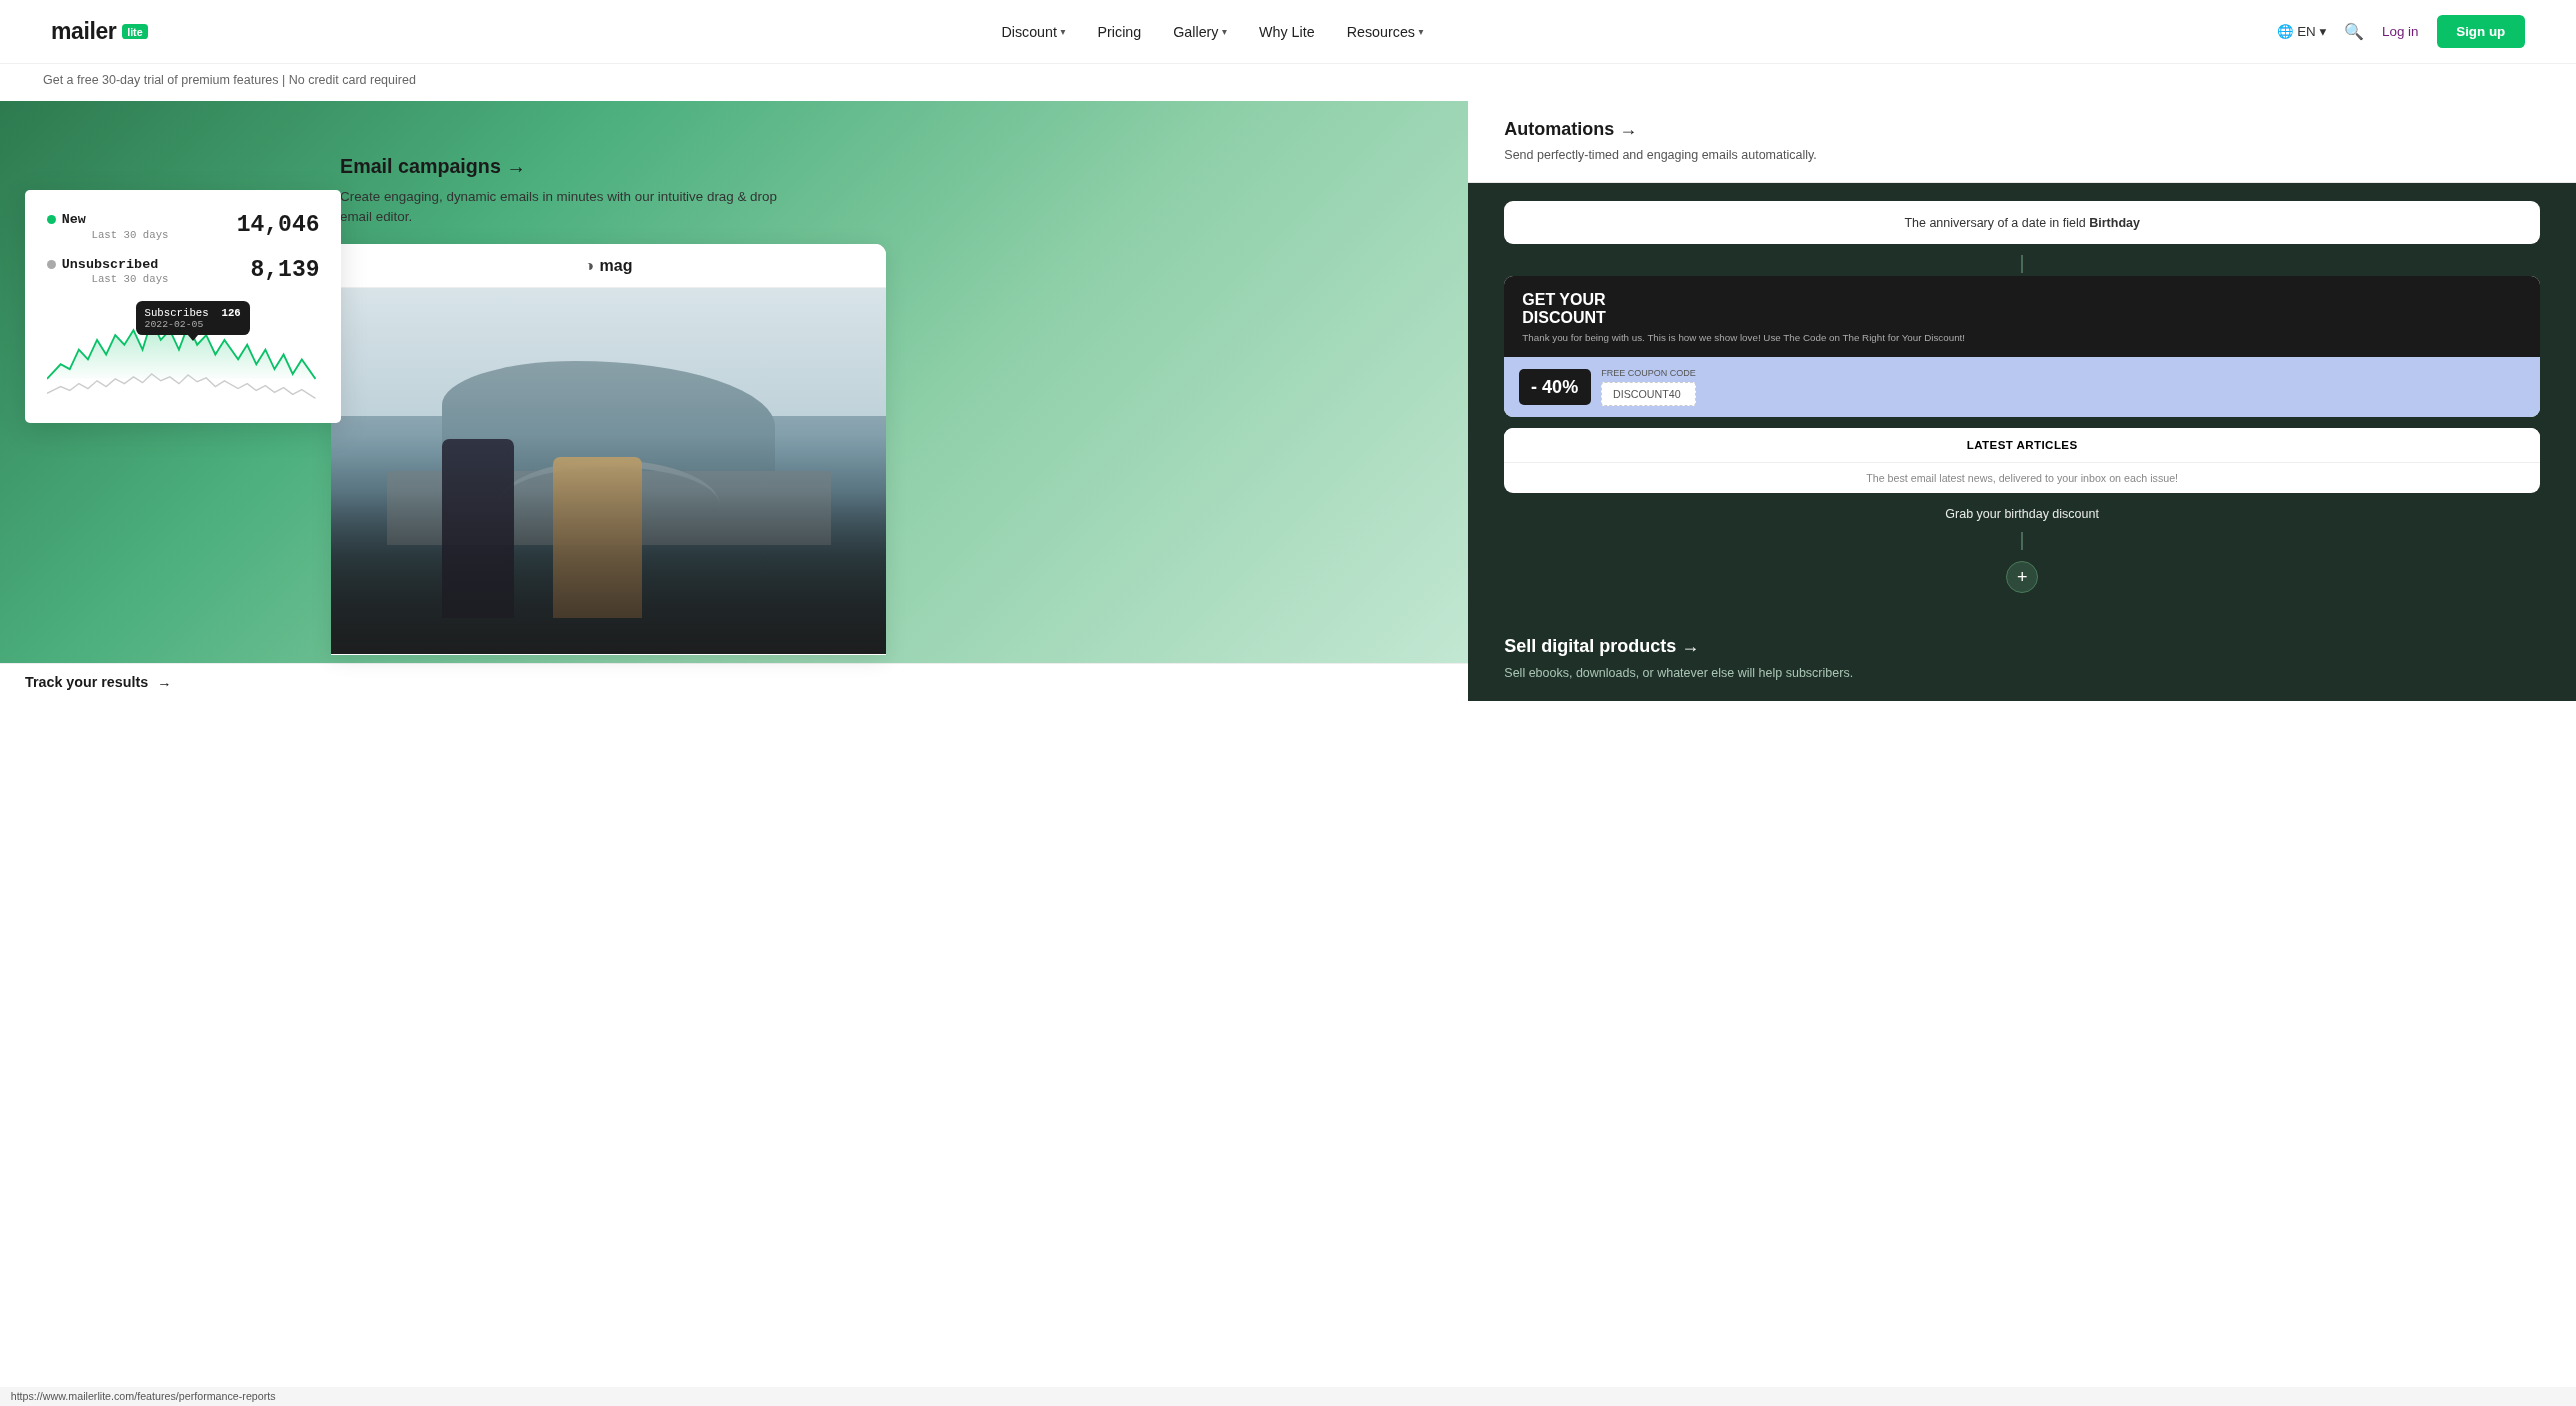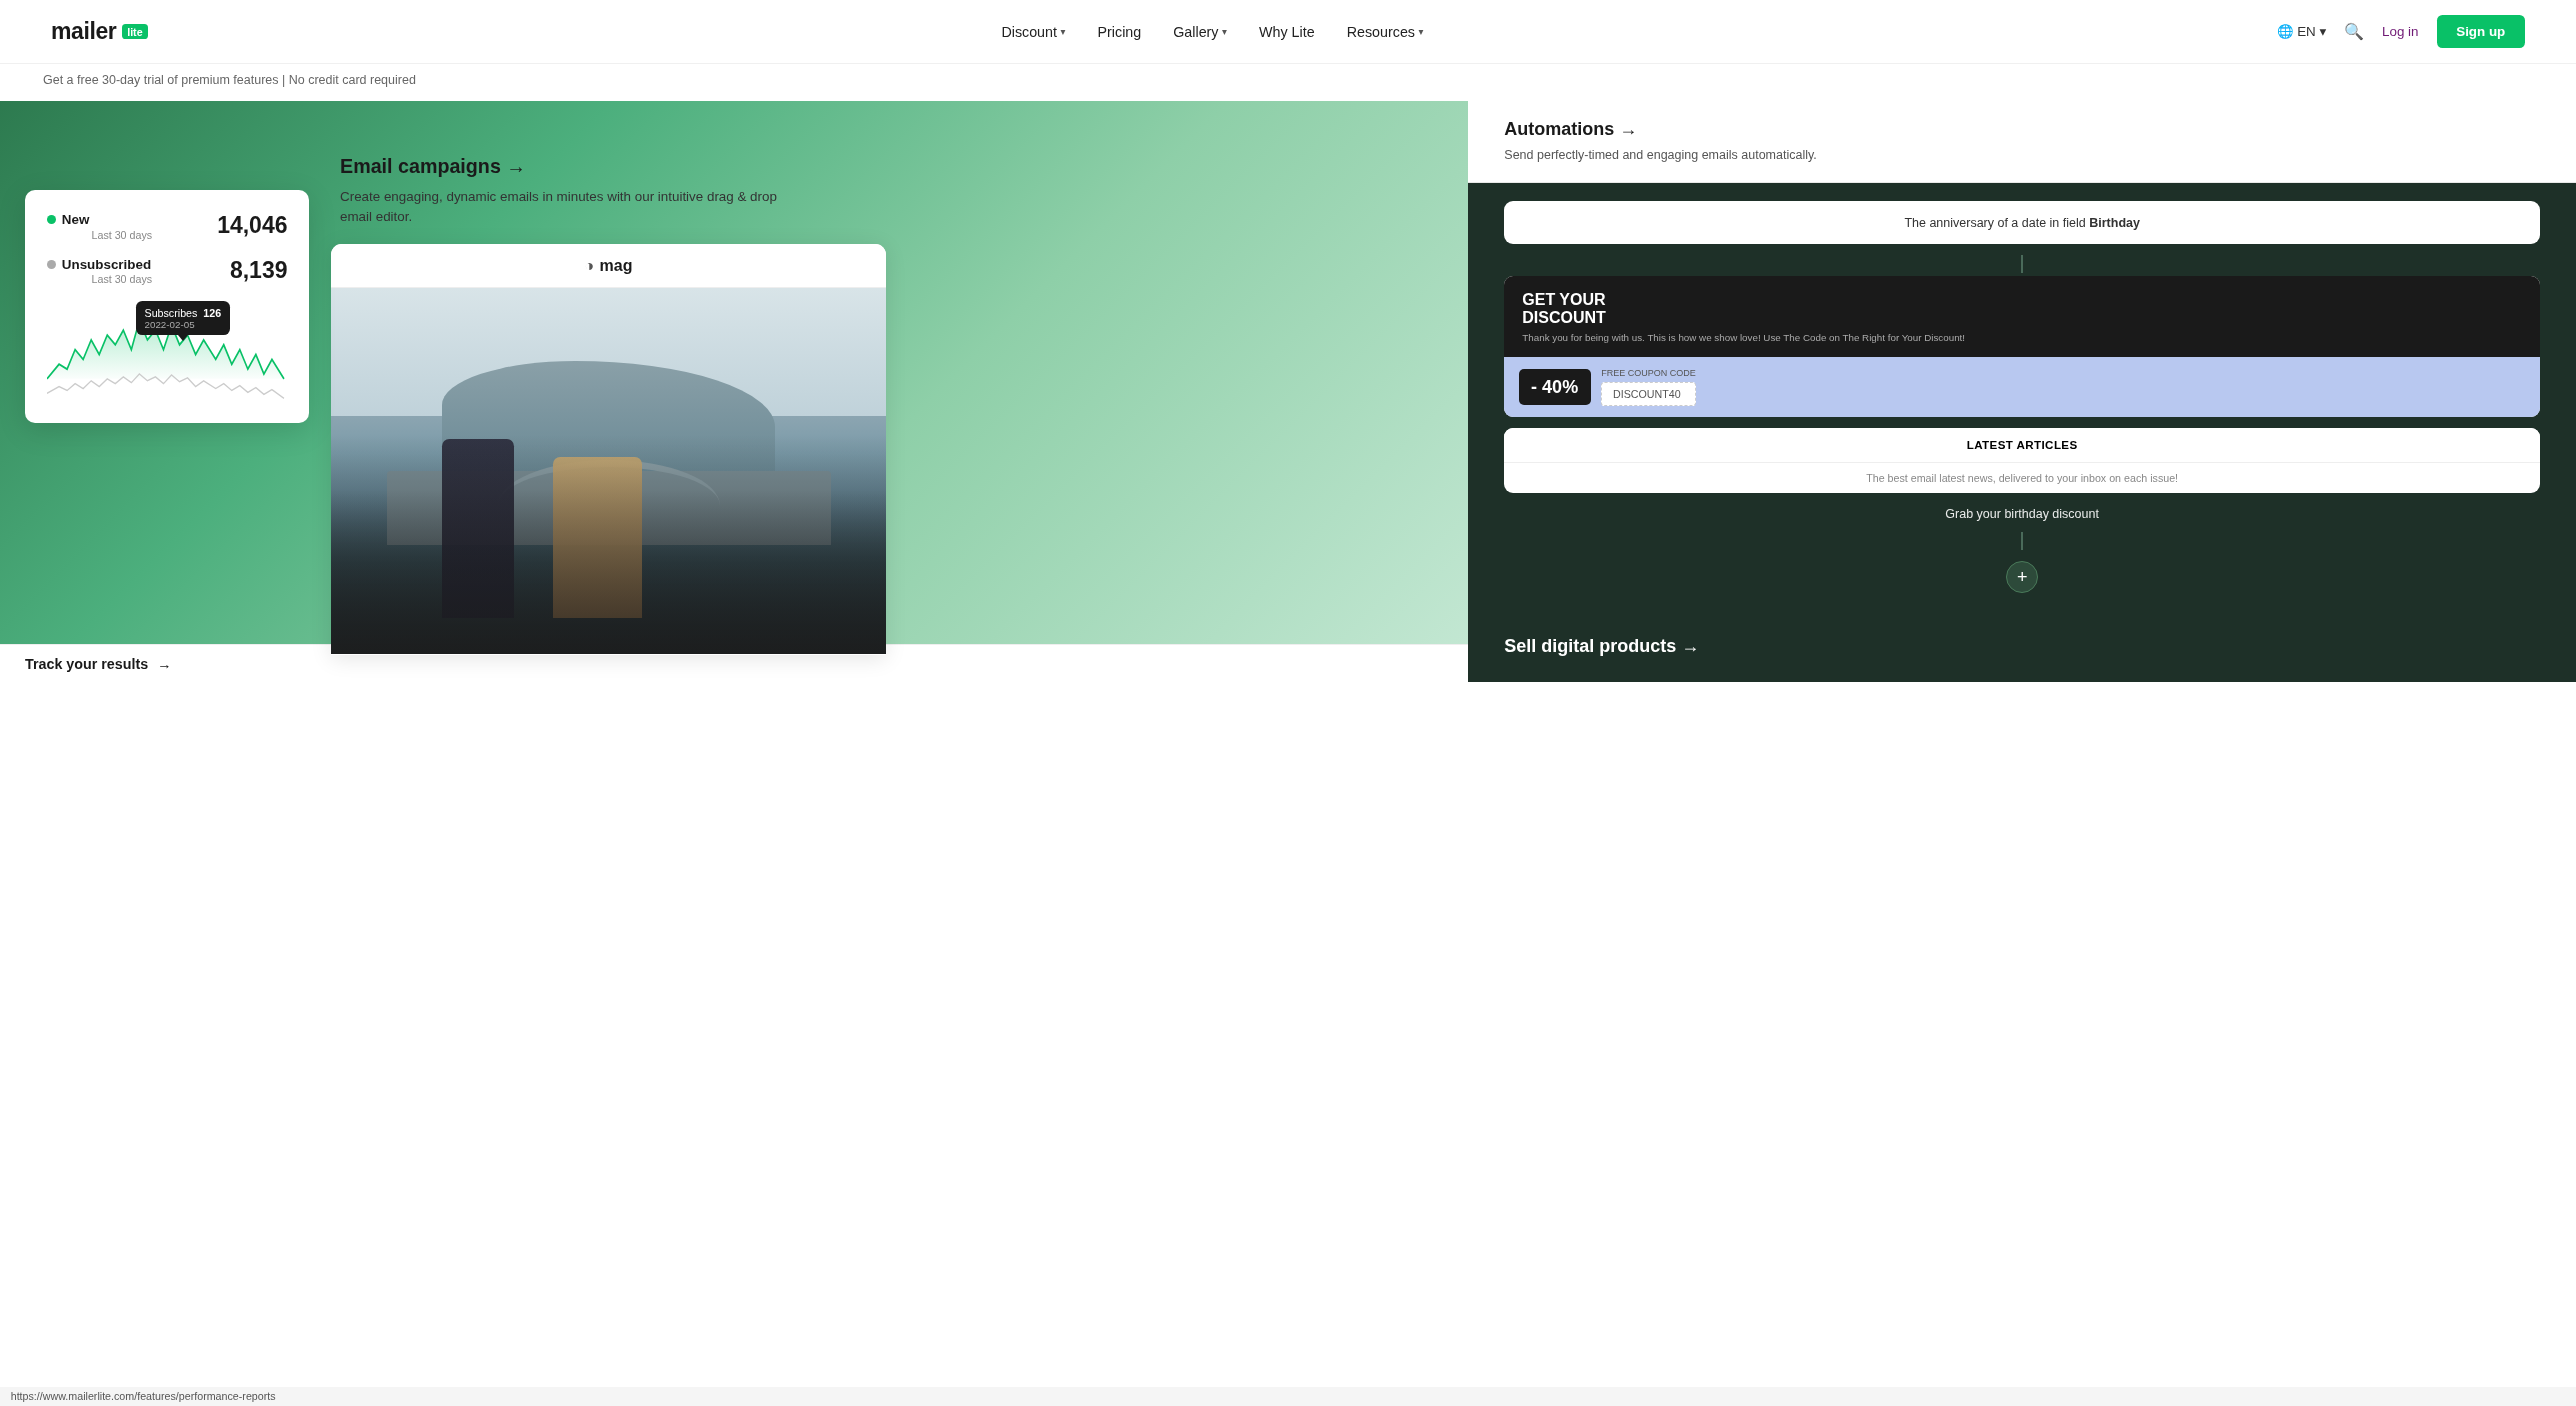--- a/index.html
+++ b/index.html
@@ -31,23 +31,23 @@
 
     
     .left-panel {
       width: 57%;
       background: linear-gradient(135deg, #2d7a4f 0%, #4caf7d 30%, #8ecfa8 60%, #c5e8d4 100%);
       position: relative; overflow: visible; min-height: 555px;
     }
 
     
     .dashboard-card {
-      position: absolute; left: 25px; top: 89px; width: 284px;
-      background: #fff; border-radius: 10px; padding: 21.5px 21.5px 14.3px;
-      box-shadow: 0 7.2px 29px rgba(0,0,0,0.13); z-index: 10;
+      position: absolute; left: 25px; top: 89px; width: 316px;
+      background: #fff; border-radius: 5px; padding: 21.5px 21.5px 14.3px;
+      box-shadow: 0 7.2px 29px rgba(0,0,0,0.13); z-index: 10; font-family: Liberation Mono, monospace;
     }
     .stat-row { display: flex; justify-content: space-between; align-items: flex-start; margin-bottom: 16px; }
     .stat-label { font-size: 13.4px; font-weight: 600; color: #1a1a1a; display: flex; align-items: center; gap: 6.3px; }
     .stat-label .dot { width: 9px; height: 9px; border-radius: 50%; display: inline-block; }
     .dot-green { background: #09c167; }
     .dot-gray { background: #aaa; }
     .stat-sublabel { font-size: 10.7px; color: #888; margin-top: 1.8px; margin-left: 15px; padding-left: 30px; }
     .stat-value { font-size: 23px; font-weight: 700; color: #1a1a1a; }
     .chart-area { position: relative; height: 107px; margin-top: 9px; }
     .tooltip-box {
@@ -320,20 +320,21 @@
       <div style="display:flex;justify-content:center;">
         <div class="flow-plus-btn">+</div>
       </div>
 
     </div>
 
     <div class="sell-digital">
       <div class="sell-title">
         <span>Sell digital products →</span>
       </div>
+      <div class="sell-desc">Sell ebooks, downloads, or whatever else will help subscribers.</div>
     </div>
 
   </div>
 
 </div>
 
 <div class="track-url">https://www.mailerlite.com/features/performance-reports</div>
 
 
 </body></html>

